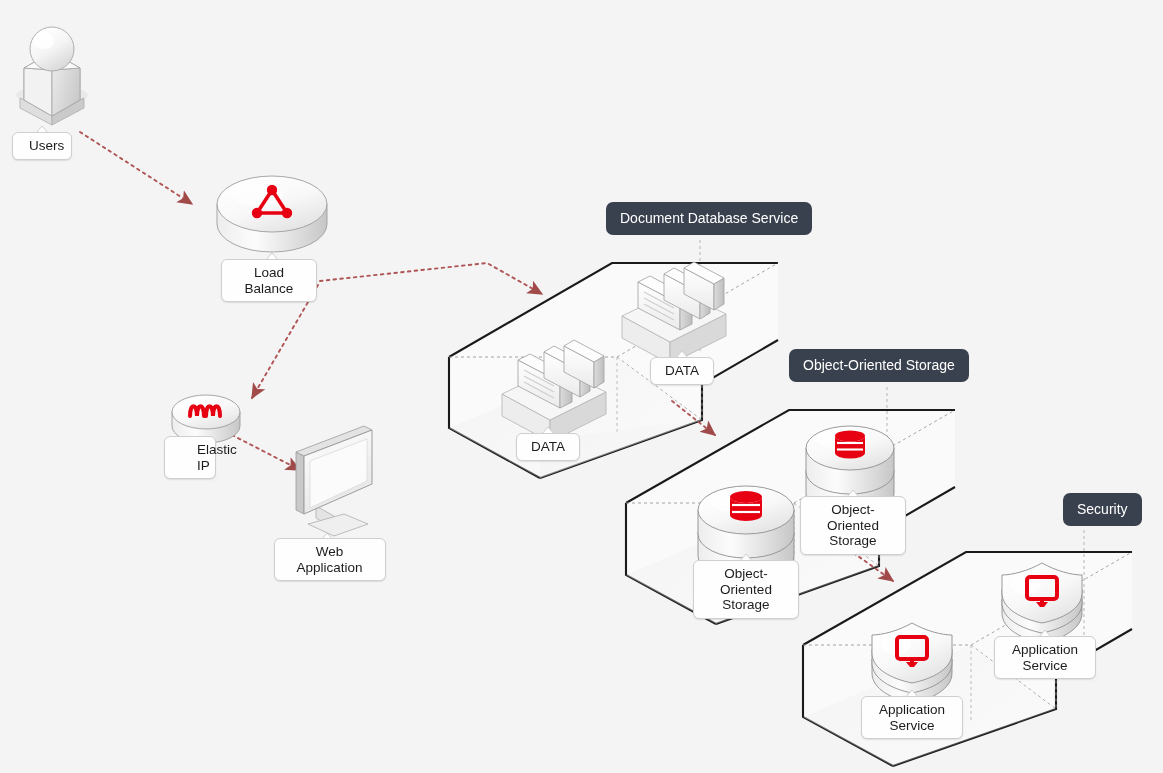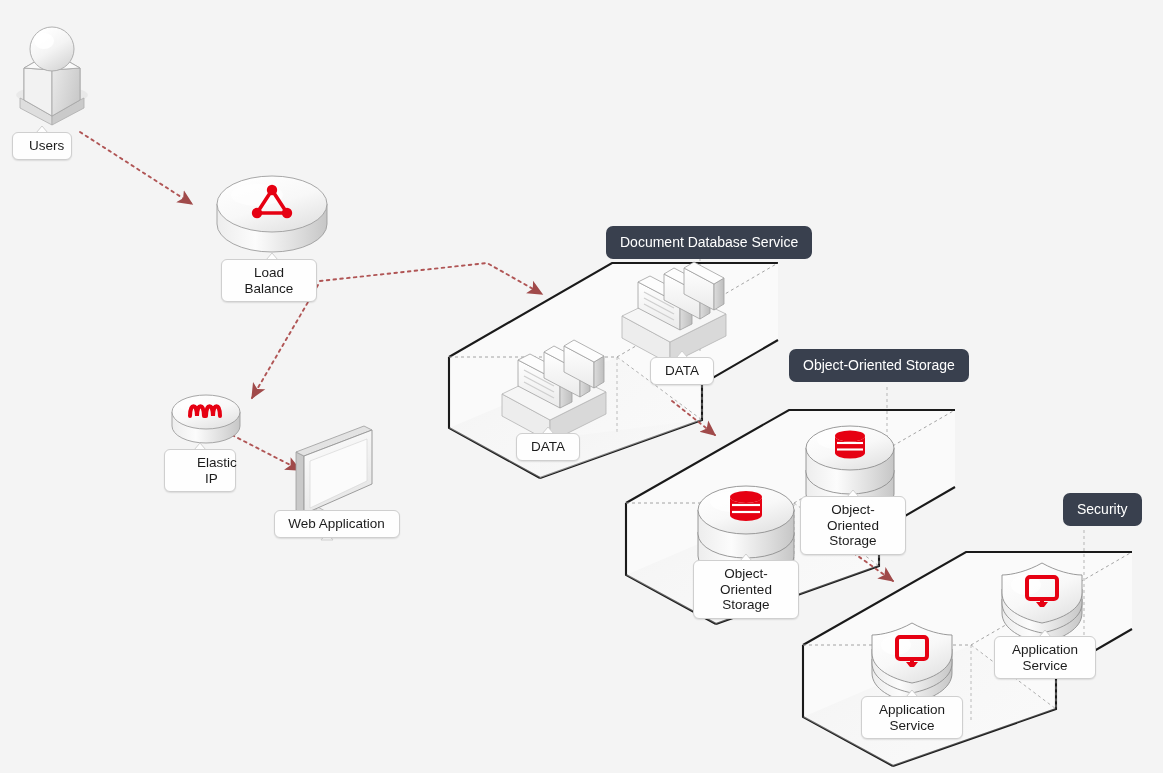--- a/index.html
+++ b/index.html
@@ -300,39 +300,39 @@
     <path d="M 847 497 L 853 490 L 859 497 Z"></path>
     <path d="M 906 697 L 912 690 L 918 697 Z"></path>
     <path d="M 1039 637 L 1045 630 L 1051 637 Z"></path>
   </g>
 </svg>
 
 <div class="lbl" style="left:12px;top:132px;width:60px;padding-left:16px;">Users</div>
 
 <div class="lbl" style="left:221px;top:259px;width:96px;">Load Balance</div>
 
-<div class="lbl" style="left:164px;top:449px;width:72px;padding-left:32px;">Elastic IP</div>
-
-<div class="lbl" style="left:274px;top:510px;width:126px;padding-left:8px;">Web Application</div>
+<div class="lbl" style="left:164px;top:436px;width:52px;padding-left:32px;">Elastic IP</div>
+
+<div class="lbl" style="left:274px;top:538px;width:112px;padding-left:8px;">Web Application</div>
 
 <div class="lbl" style="left:516px;top:433px;width:64px;">DATA</div>
 
 <div class="lbl" style="left:650px;top:357px;width:64px;">DATA</div>
 
 <div class="lbl two" style="left:693px;top:560px;width:106px;">Object-Oriented
 Storage</div>
 
 <div class="lbl two" style="left:800px;top:496px;width:106px;">Object-Oriented
 Storage</div>
 
 <div class="lbl two" style="left:861px;top:696px;width:102px;">Application
 Service</div>
 
 <div class="lbl two" style="left:994px;top:636px;width:102px;">Application
 Service</div>
 
-<div class="glbl" style="left:606px;top:202px;margin-top:24px;">Document Database Service</div>
+<div class="glbl" style="left:606px;top:202px;">Document Database Service</div>
 
 <div class="glbl" style="left:789px;top:349px;">Object-Oriented Storage</div>
 
 <div class="glbl" style="left:1063px;top:493px;">Security</div>
 
 </div>
 
 </body></html>

